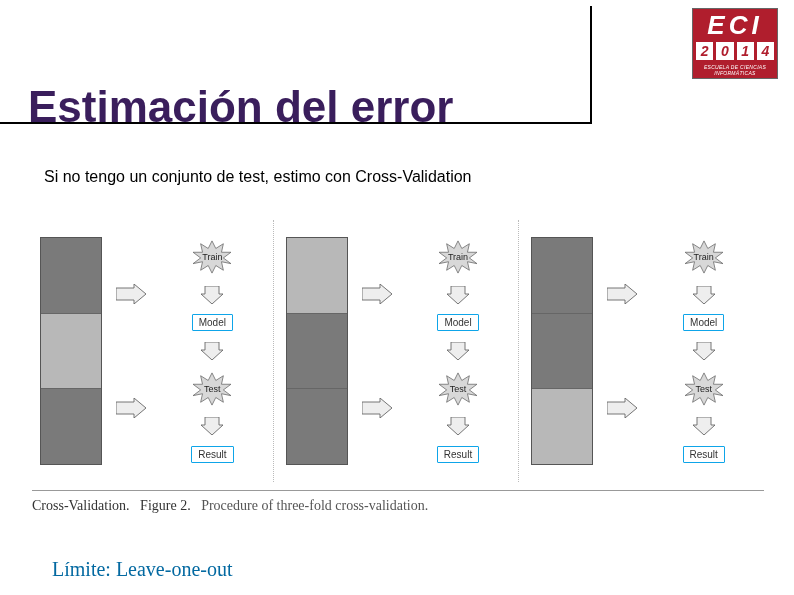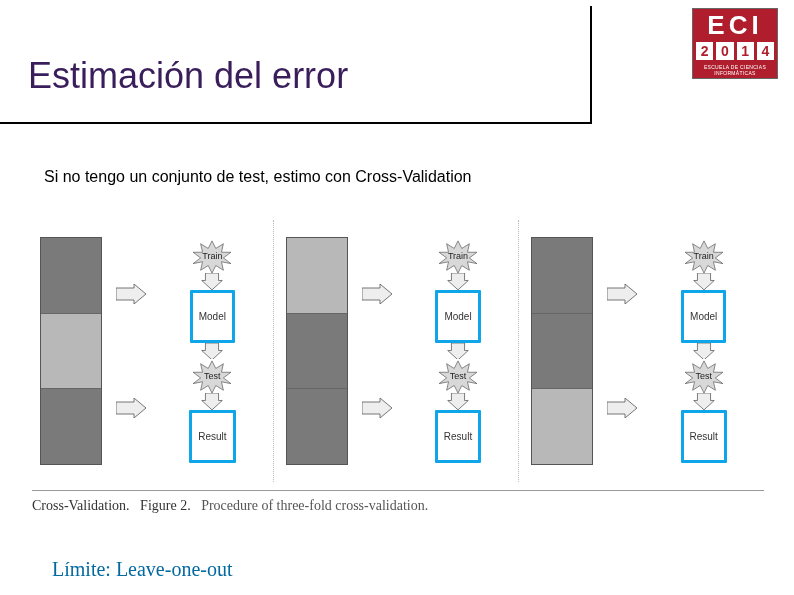--- a/index.html
+++ b/index.html
@@ -10,20 +10,21 @@
     font-family: Arial, Helvetica, sans-serif;
     position: relative;
     overflow: hidden;
   }
   .logo {
     position: absolute;
     top: 8px;
     right: 16px;
     width: 86px;
     border: 1px solid #666;
+    font-style: italic;
   }
   .logo-top {
     background: #b01e2d;
     color: #fff;
     font-weight: bold;
     font-size: 26px;
     letter-spacing: 4px;
     text-align: center;
     padding: 2px 0 0 0;
     line-height: 1.1;
@@ -49,24 +50,24 @@
   .logo-bottom {
     background: #b01e2d;
     color: #fff;
     font-size: 5px;
     text-align: center;
     padding: 1px 0 2px 0;
     letter-spacing: 0.3px;
   }
   .title {
     position: absolute;
-    top: 55px;
+    top: 82px;
     left: 28px;
-    font-size: 36px;
-    font-weight: normal;
+    font-size: 44px;
+    font-weight: bold;
     color: #3a1e5c;
   }
   .title-rule {
     position: absolute;
     top: 122px;
     left: 0;
     width: 590px;
     height: 2px;
     background: #000;
   }
@@ -160,22 +161,22 @@
     position: relative;
   }
   .burst svg { position: absolute; top: 0; left: 0; }
   .burst span {
     position: relative;
     font-size: 9px;
     color: #222;
     z-index: 2;
   }
   .pillbox {
-    border: 3px solid #0ea5e9;
-    padding: 18px 6px;
+    border: 1px solid #0ea5e9;
+    padding: 2px 6px;
     font-size: 10px;
     background: #fff;
     color: #333;
     border-radius: 1px;
   }
   .down-arrow {
     width: 22px;
     height: 18px;
   }
   .side-arrow {

